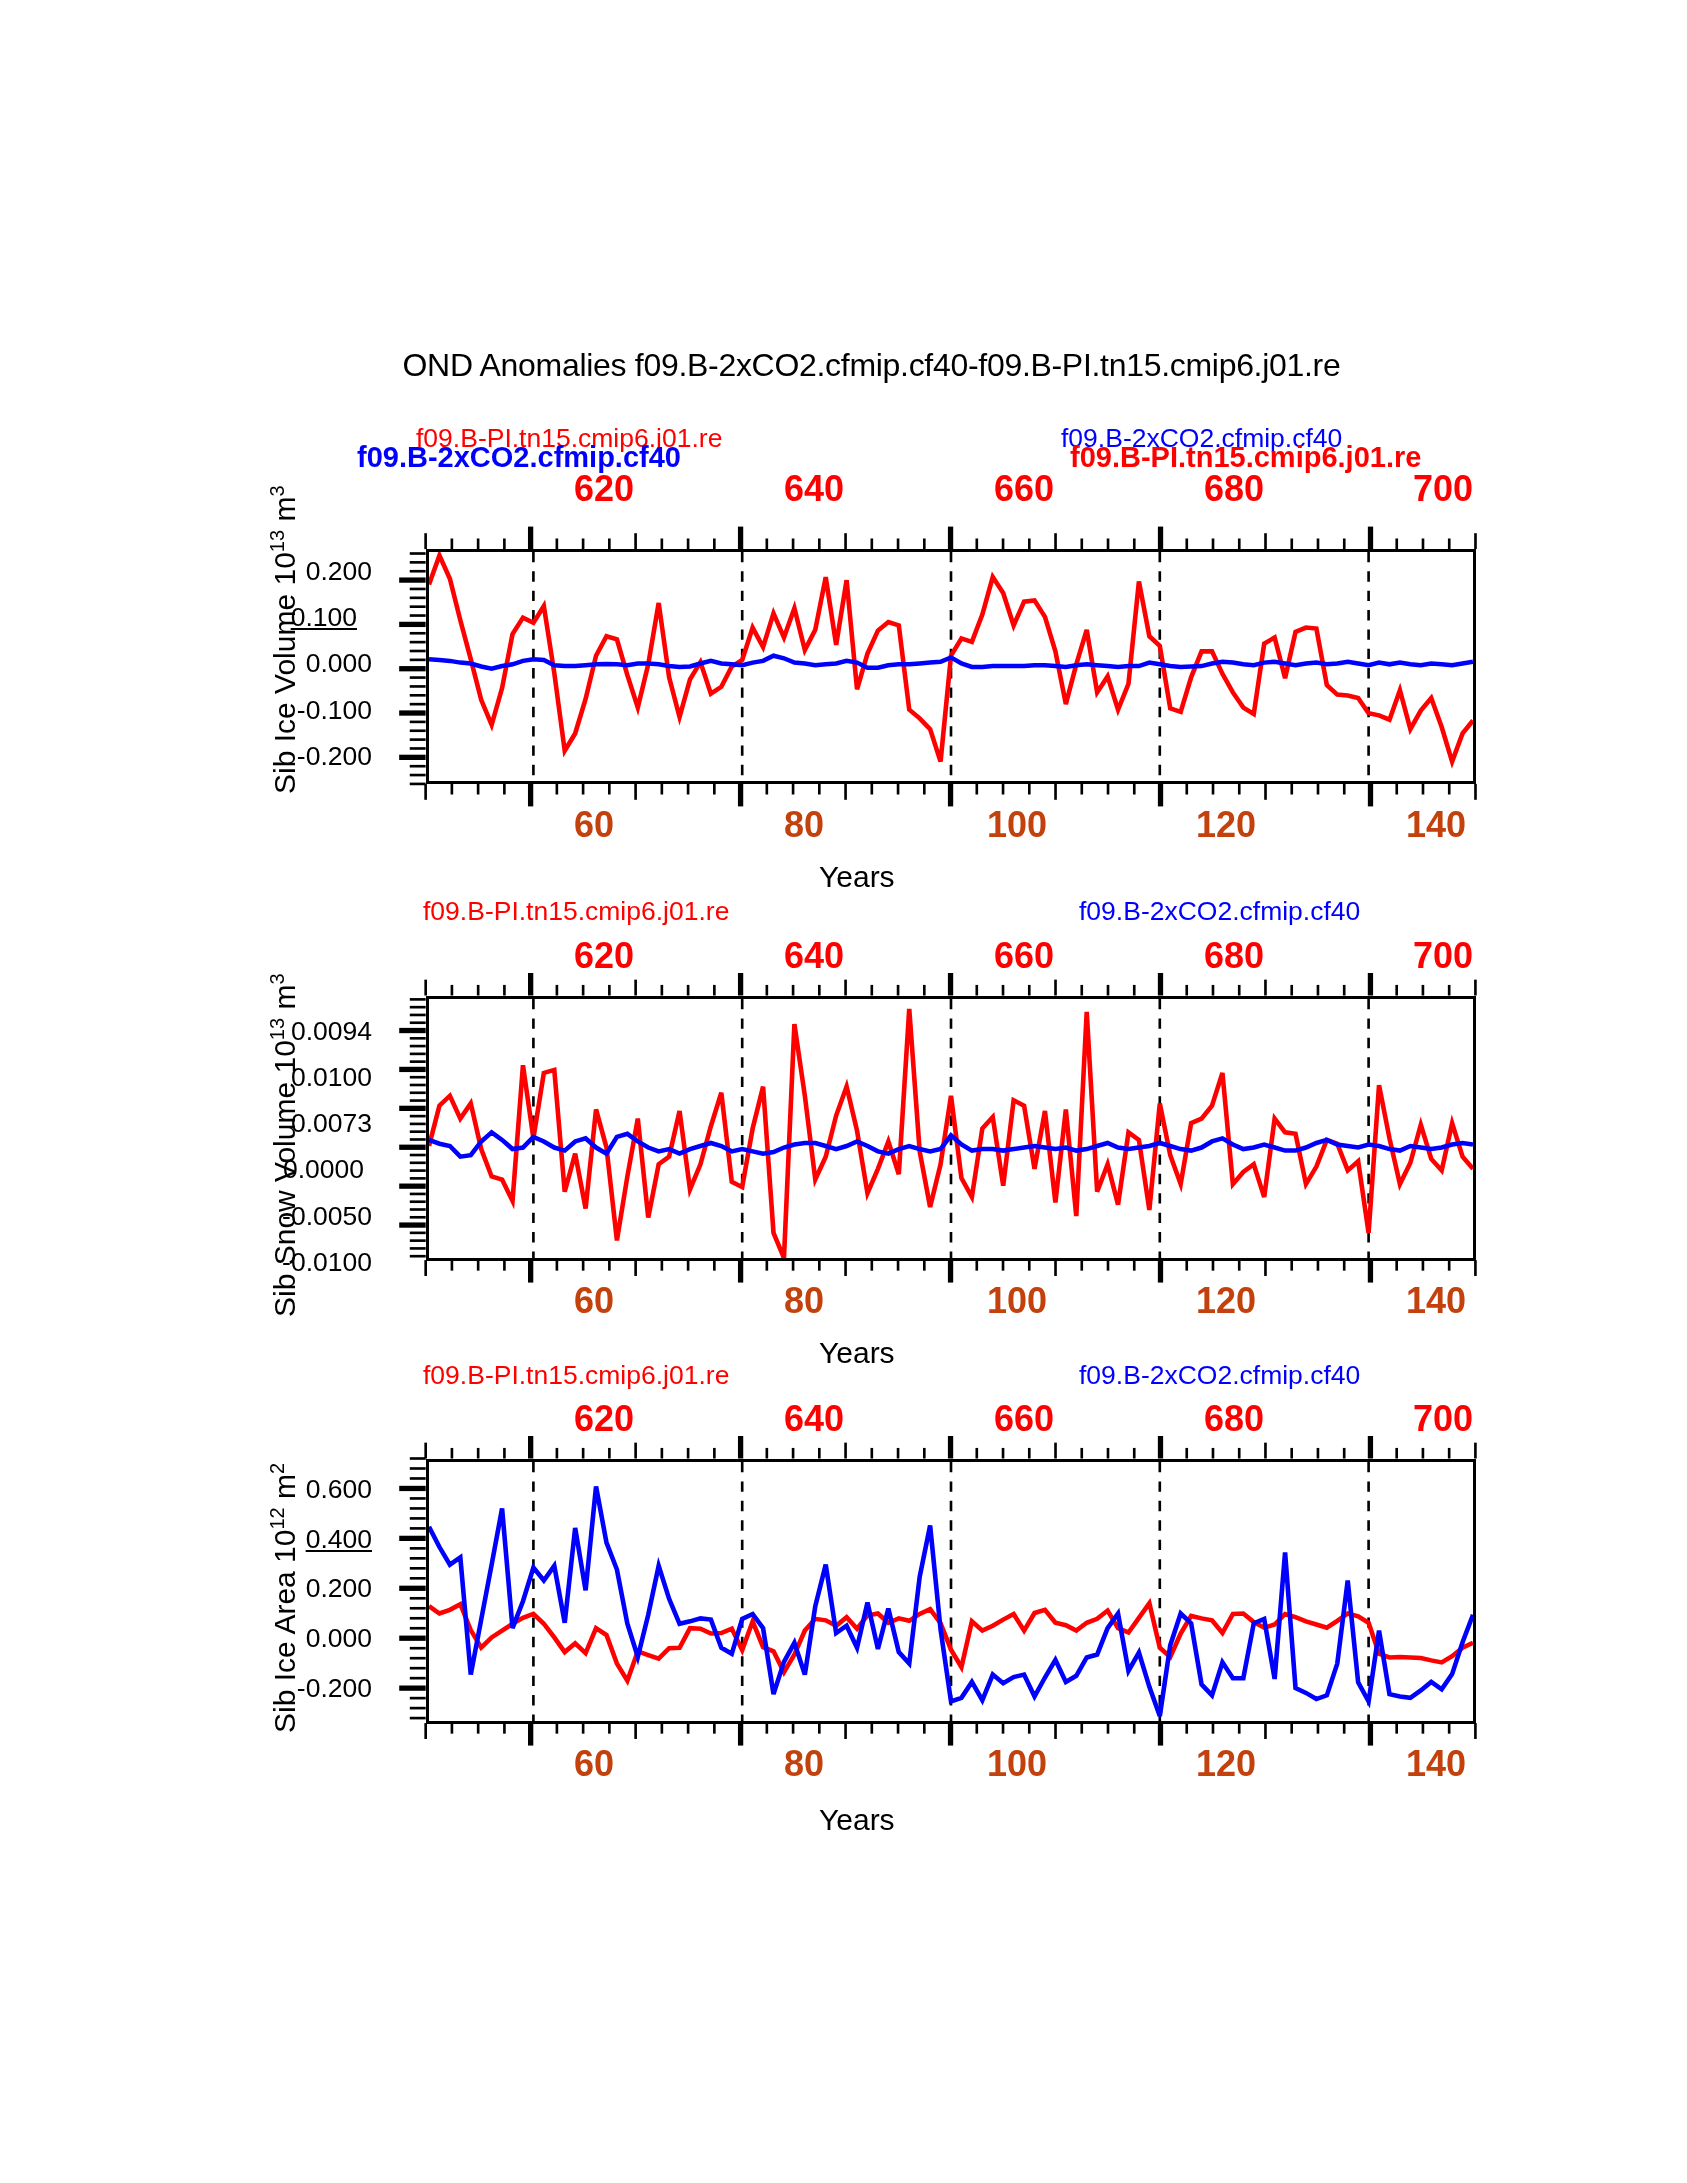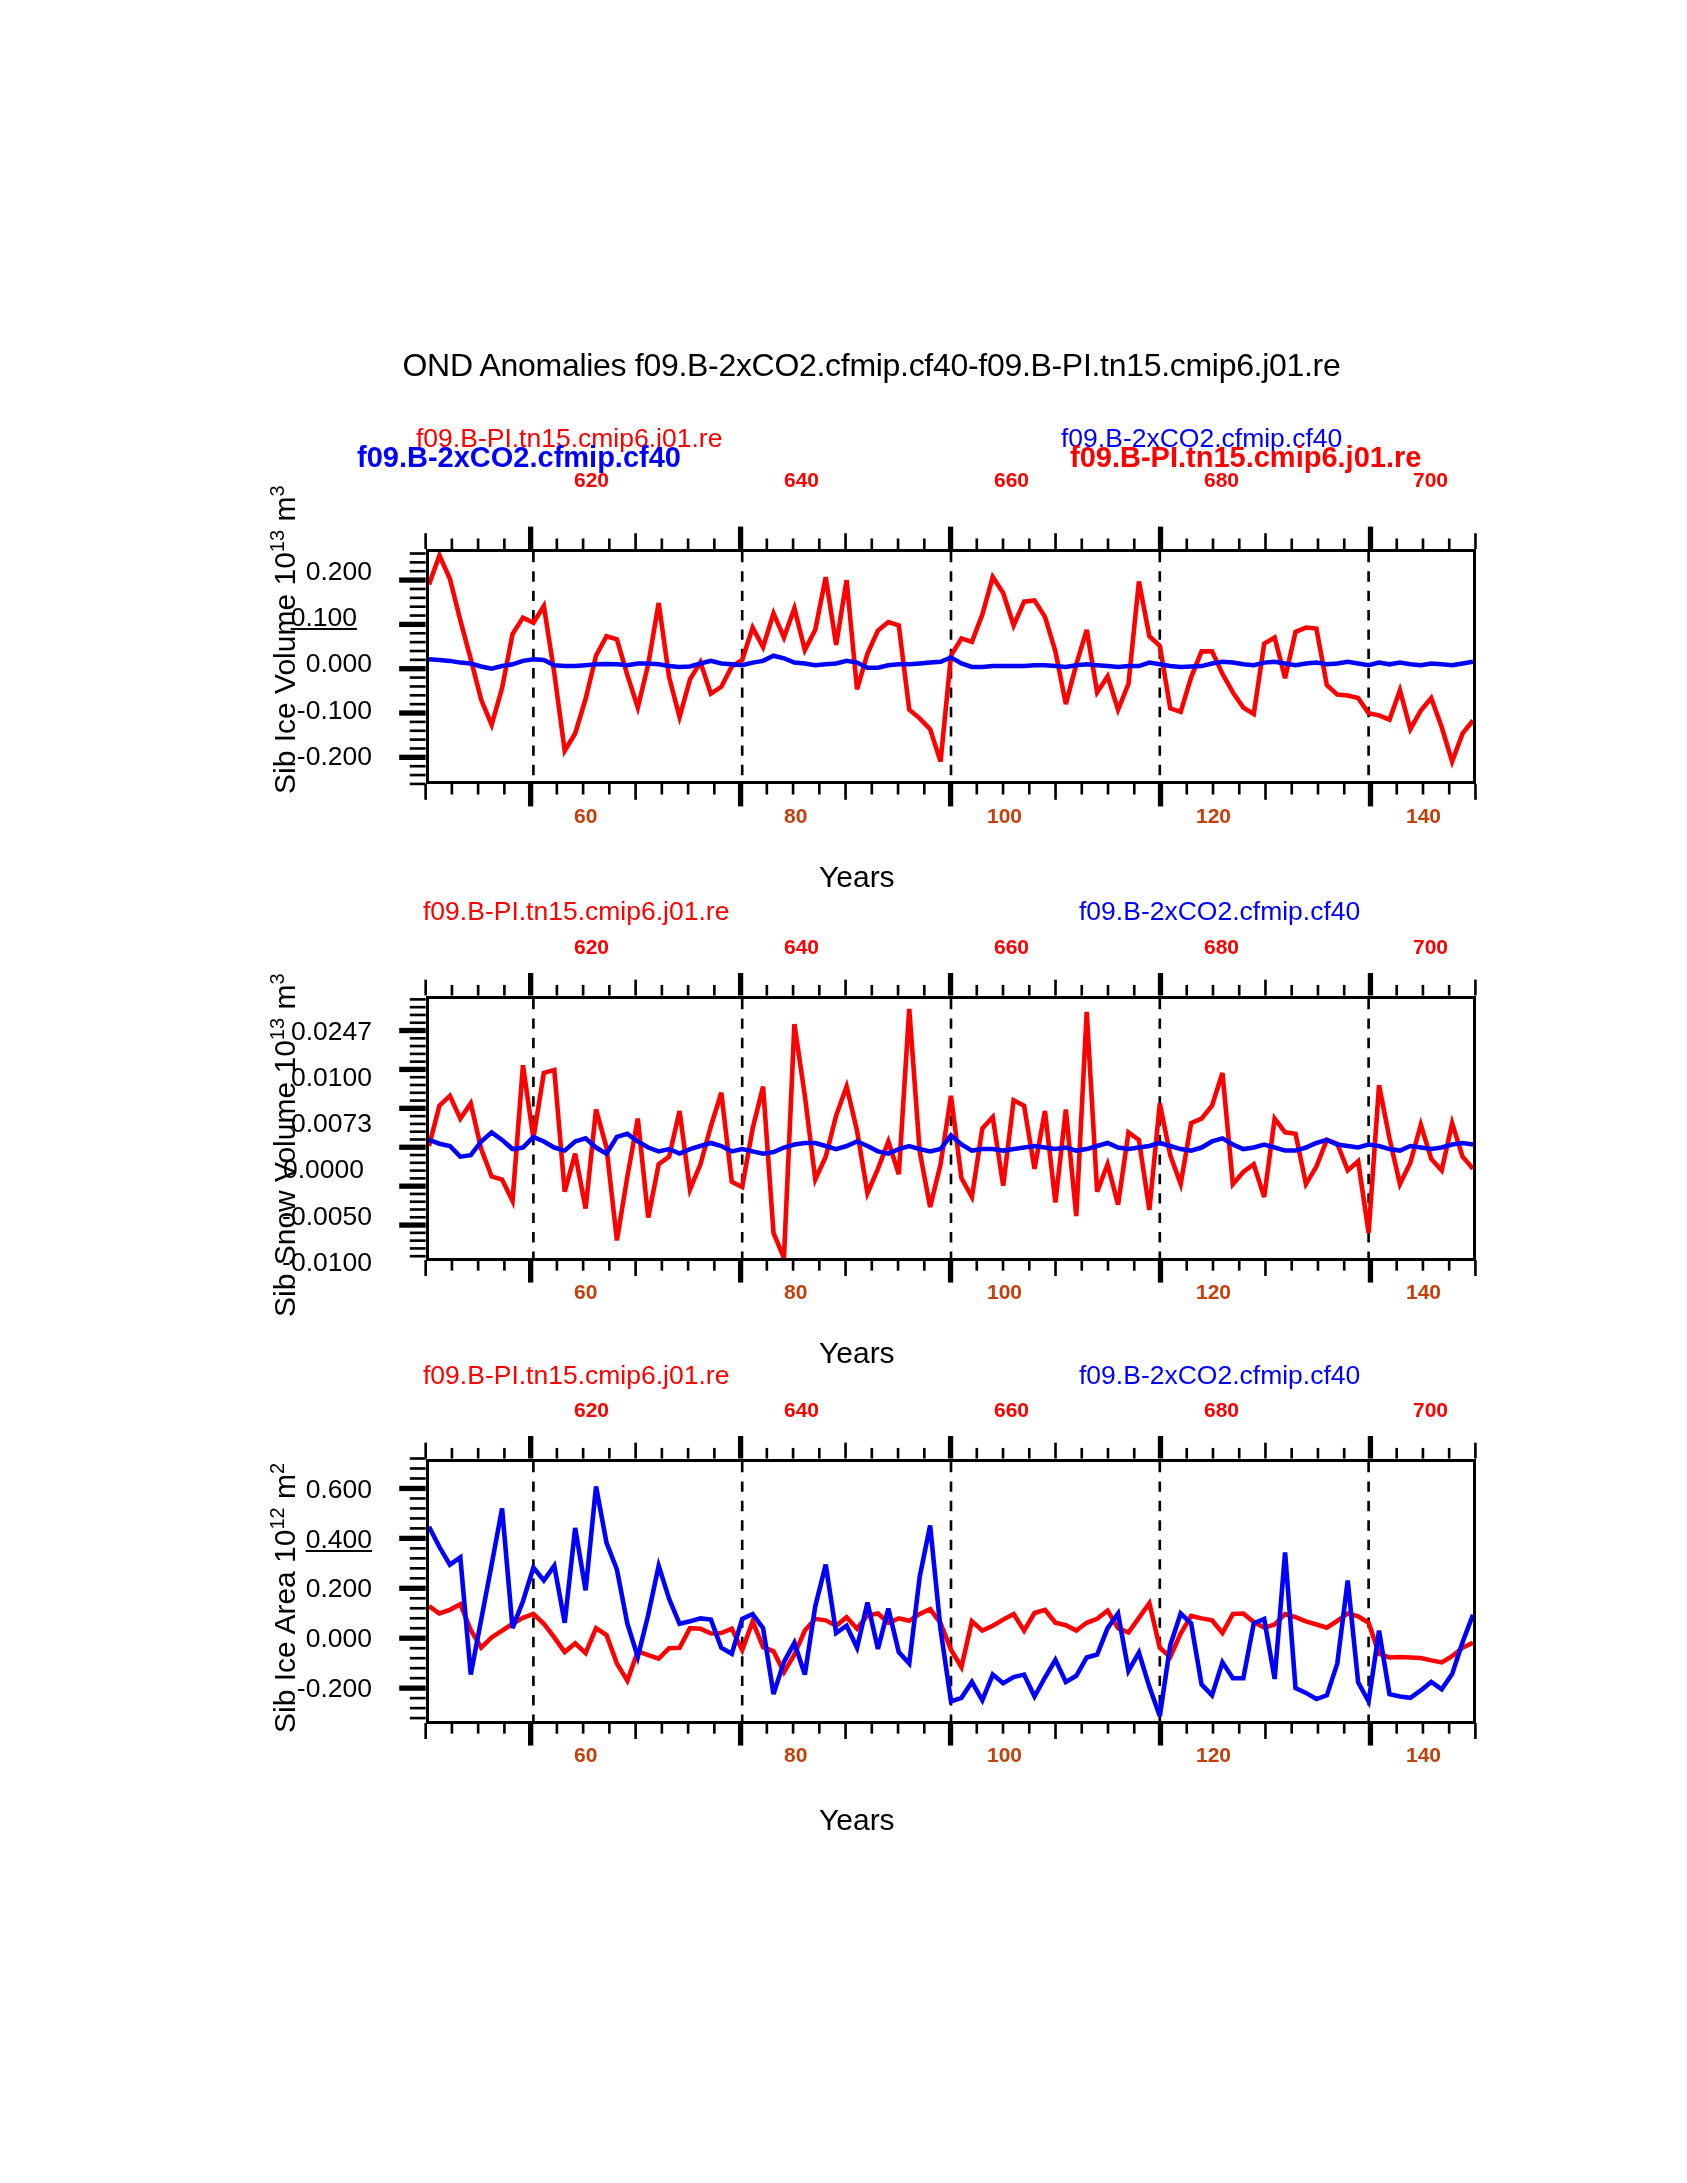--- a/index.html
+++ b/index.html
@@ -26,21 +26,21 @@
     font-family:"Liberation Sans",sans-serif;
   }
   .lgd-red{color:#ff0000;}
   .lgd-blue{color:#0000ff;}
   .lgd-norm{font-size:26.5px;font-weight:normal;}
   .lgd-bold{font-size:29px;font-weight:bold;}
 
   
   .tk{
     position:absolute;white-space:nowrap;
-    font-family:"Liberation Sans",sans-serif;font-size:21px;font-weight:bold;
+    font-family:"Liberation Sans",sans-serif;font-size:36px;font-weight:bold;
   }
   .tk-top{color:#ff0000;}
   .tk-bot{color:#c2410c;}
   .tk-y{
     position:absolute;white-space:nowrap;color:#000;font-weight:normal;
     font-family:"Liberation Sans",sans-serif;font-size:26.5px;text-align:right;
   }
 
   
   .xtitle{
@@ -225,21 +225,21 @@
 
     <div class="lgd lgd-red lgd-norm" style="left:395px;top:896px;">f09.B-PI.tn15.cmip6.j01.re</div>
     <div class="lgd lgd-blue lgd-norm" style="left:1051px;top:896px;">f09.B-2xCO2.cfmip.cf40</div>
 
     <div class="tk tk-top" style="left:546px;top:935px;">620</div>
     <div class="tk tk-top" style="left:756px;top:935px;">640</div>
     <div class="tk tk-top" style="left:966px;top:935px;">660</div>
     <div class="tk tk-top" style="left:1176px;top:935px;">680</div>
     <div class="tk tk-top" style="left:1385px;top:935px;">700</div>
 
-    <div class="tk-y" style="left:172px;top:1016px;width:172px;">0.0247</div>
+    <div class="tk-y" style="left:172px;top:1016px;width:172px;">0.0094</div>
     <div class="tk-y" style="left:172px;top:1062px;width:172px;">0.0100</div>
     <div class="tk-y" style="left:172px;top:1108px;width:172px;">0.0073</div>
     <div class="tk-y" style="left:164px;top:1154px;width:172px;">0.0000</div>
     <div class="tk-y" style="left:172px;top:1201px;width:172px;">-0.0050</div>
     <div class="tk-y" style="left:172px;top:1247px;width:172px;">-0.0100</div>
 
     <div class="ytitle" style="left:238px;top:1317px;">
       <span>Sib Snow Volume 10</span><span class="sup">13</span><span> m</span><span class="sup">3</span>
     </div>
 

